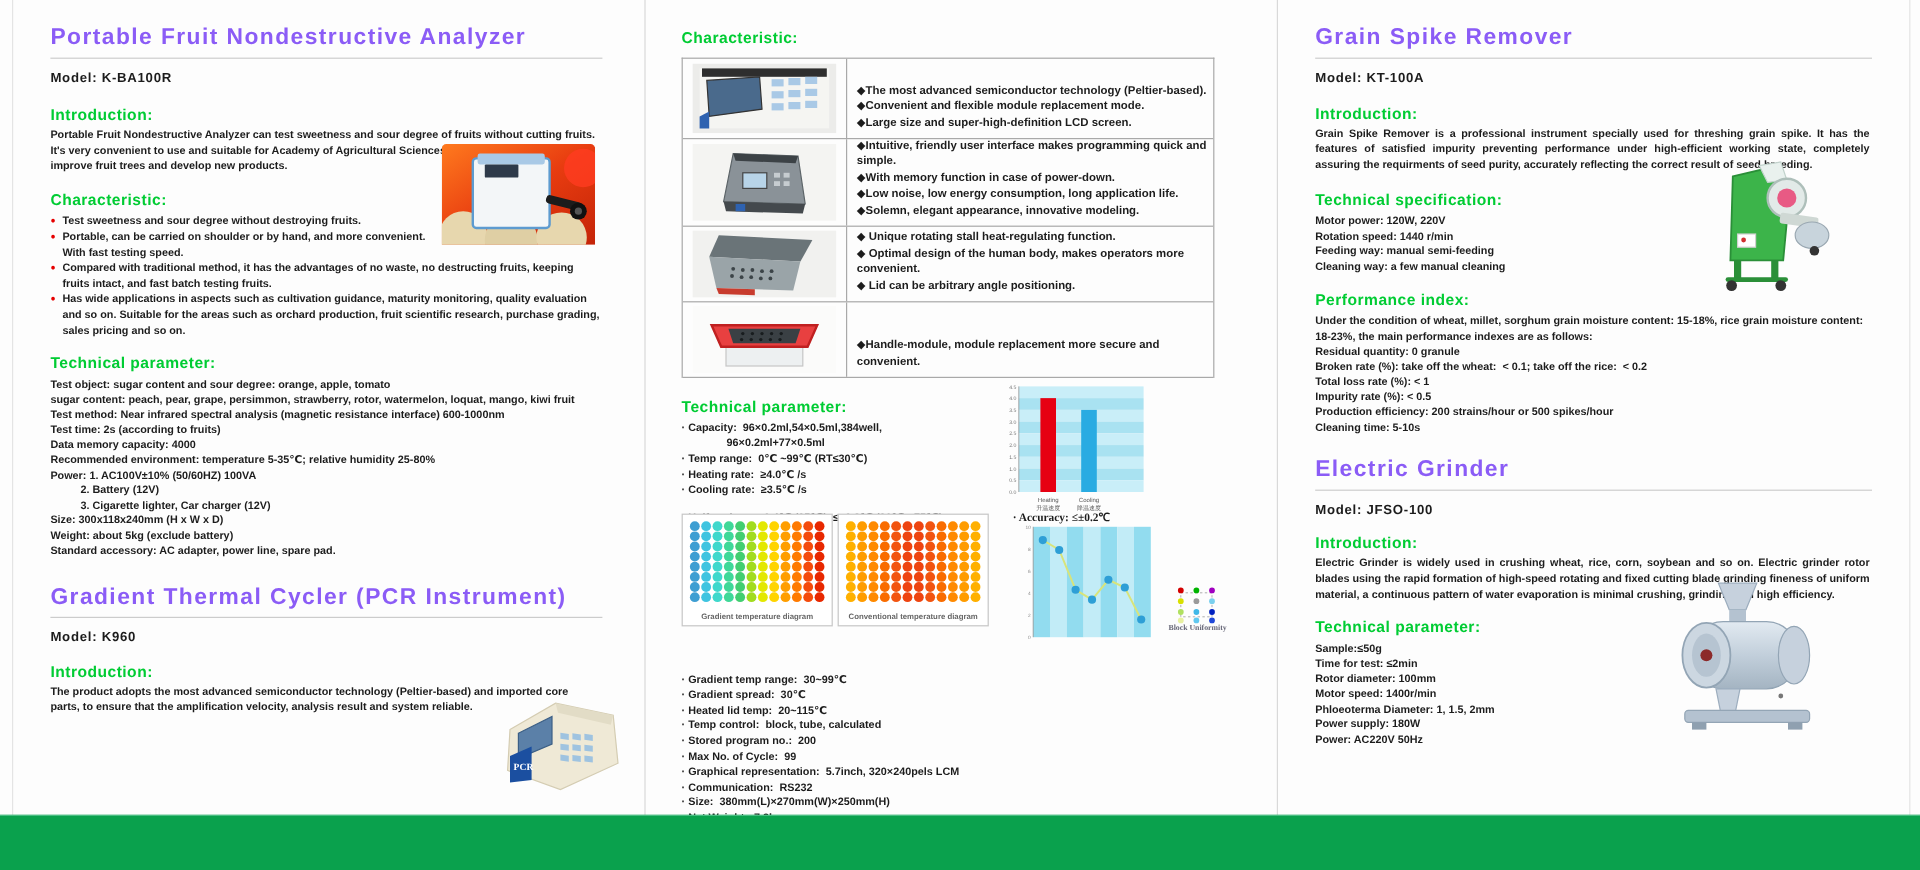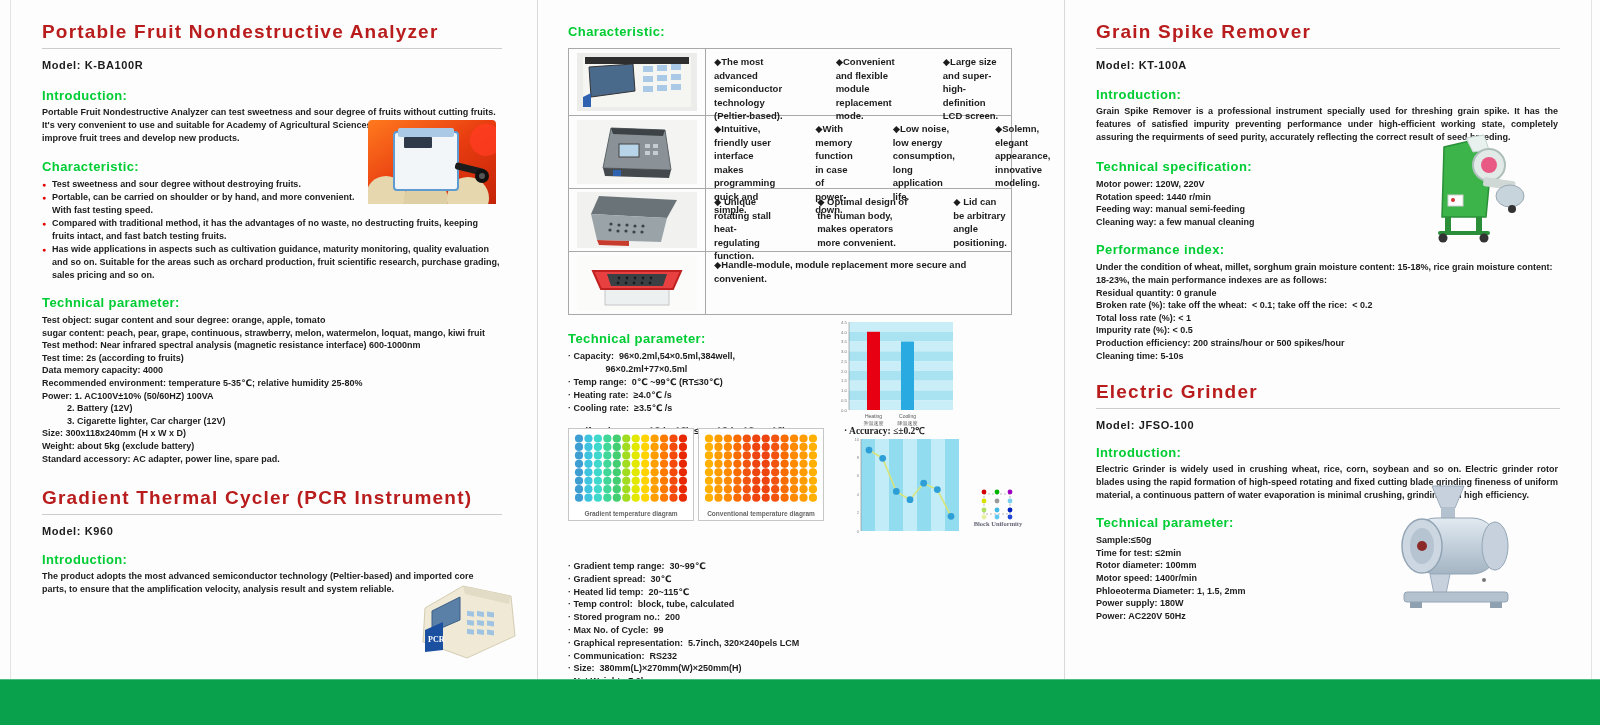--- a/index.html
+++ b/index.html
@@ -7,36 +7,36 @@
         font-family:"Liberation Sans","DejaVu Sans",sans-serif;color:#1c1c1c;}
   .vline{position:absolute;top:0;width:1px;height:681px;background:#d9d9d9;}
   .edge{background:#e4e4e4;}
   .footer-bar{position:absolute;left:0;bottom:0;width:100%;height:45px;background:#0AA14D;border-top:1px solid #49bd82;}
 
   .panel{position:absolute;top:0;height:681px;}
   .panel-1{left:42px;width:460px;}
   .panel-2{left:568px;width:472px;}
   .panel-3{left:1096px;width:464px;}
 
-  .title{font-size:19px;font-weight:800;letter-spacing:1.2px;color:#b91c1c;margin:0;padding-top:22px;line-height:20px;}
+  .title{font-size:19px;font-weight:800;letter-spacing:1.2px;color:#8b5cf6;margin:0;padding-top:22px;line-height:20px;}
   .rule{height:1px;background:#cccccc;margin:6px 0 0 0;}
   .model{font-size:11px;font-weight:800;letter-spacing:.6px;margin-top:10px;}
   .subhead{font-size:13px;font-weight:700;letter-spacing:.4px;color:#00CC33;margin:0;}
   .body-text{font-size:9px;font-weight:700;line-height:13px;white-space:pre-wrap;}
   .just{text-align:justify;}
 
   .red-bullets .list-line{position:relative;padding-left:10px;font-size:9px;font-weight:700;line-height:13px;white-space:pre-wrap;}
   .red-bullets .list-line::before{content:"●";position:absolute;left:0;top:0;color:#e60000;font-size:7px;line-height:13px;}
   .plain-lines .list-line{font-size:9px;font-weight:700;line-height:12.6px;white-space:pre-wrap;}
 
   
   .char-table{margin-top:9px;border:1px solid #a9a9a9;border-bottom:none;width:442px;}
   .char-row{display:flex;border-bottom:1px solid #a9a9a9;}
   .char-img-cell{width:136px;flex:0 0 136px;border-right:1px solid #a9a9a9;display:flex;align-items:center;justify-content:center;}
-  .char-txt-cell{flex:1;padding:6px 4px 6px 8px;display:flex;flex-direction:row;justify-content:center;gap:40px;}
+  .char-txt-cell{flex:1;padding:6px 4px 6px 8px;display:flex;flex-direction:column;justify-content:flex-end;}
   .char-txt-cell .list-line{font-size:9.5px;font-weight:700;line-height:13.5px;white-space:pre-wrap;}
 
   .param-lines .list-line{font-size:9px;font-weight:700;line-height:13px;white-space:pre-wrap;}
   .param-lines-b .list-line{font-size:9px;font-weight:700;line-height:12.8px;white-space:pre-wrap;}
 
   .abs{position:absolute;font-family:Liberation Serif, serif;}
   .photo{border-radius:4px;overflow:hidden;}
 
   .grid-box{position:absolute;border:1px solid #c6c6c6;background:#ffffff;padding:3px 3px 0 3px;}
   .grid-caption{font-size:6.5px;font-weight:700;color:#666;text-align:center;padding:2px 0 3px 0;}
@@ -67,21 +67,21 @@
         <div class="list-line">Test sweetness and sour degree without destroying fruits.</div>
         <div class="list-line">Portable, can be carried on shoulder or by hand, and more convenient.
 With fast testing speed.</div>
         <div class="list-line">Compared with traditional method, it has the advantages of no waste, no destructing fruits, keeping fruits intact, and fast batch testing fruits.</div>
         <div class="list-line">Has wide applications in aspects such as cultivation guidance, maturity monitoring, quality evaluation and so on. Suitable for the areas such as orchard production, fruit scientific research, purchase grading, sales pricing and so on.</div>
       </div>
 
     <h2 class="subhead" style="margin-top:13px">Technical parameter:</h2>
     <div class="plain-lines" style="margin-top:4px">
         <div class="list-line">Test object: sugar content and sour degree: orange, apple, tomato</div>
-        <div class="list-line">sugar content: peach, pear, grape, continuous, strawberry, melon, watermelon, loquat, mango, kiwi fruit</div>
+        <div class="list-line">sugar content: peach, pear, grape, persimmon, strawberry, rotor, watermelon, loquat, mango, kiwi fruit</div>
         <div class="list-line">Test method: Near infrared spectral analysis (magnetic resistance interface) 600-1000nm</div>
         <div class="list-line">Test time: 2s (according to fruits)</div>
         <div class="list-line">Data memory capacity: 4000</div>
         <div class="list-line">Recommended environment: temperature 5-35℃; relative humidity 25-80%</div>
         <div class="list-line">Power: 1. AC100V±10% (50/60HZ) 100VA</div>
         <div class="list-line">&nbsp;&nbsp;&nbsp;&nbsp;&nbsp;&nbsp;&nbsp;&nbsp;&nbsp;&nbsp;2. Battery (12V)</div>
         <div class="list-line">&nbsp;&nbsp;&nbsp;&nbsp;&nbsp;&nbsp;&nbsp;&nbsp;&nbsp;&nbsp;3. Cigarette lighter, Car charger (12V)</div>
         <div class="list-line">Size: 300x118x240mm (H x W x D)</div>
         <div class="list-line">Weight: about 5kg (exclude battery)</div>
         <div class="list-line">Standard accessory: AC adapter, power line, spare pad.</div>

